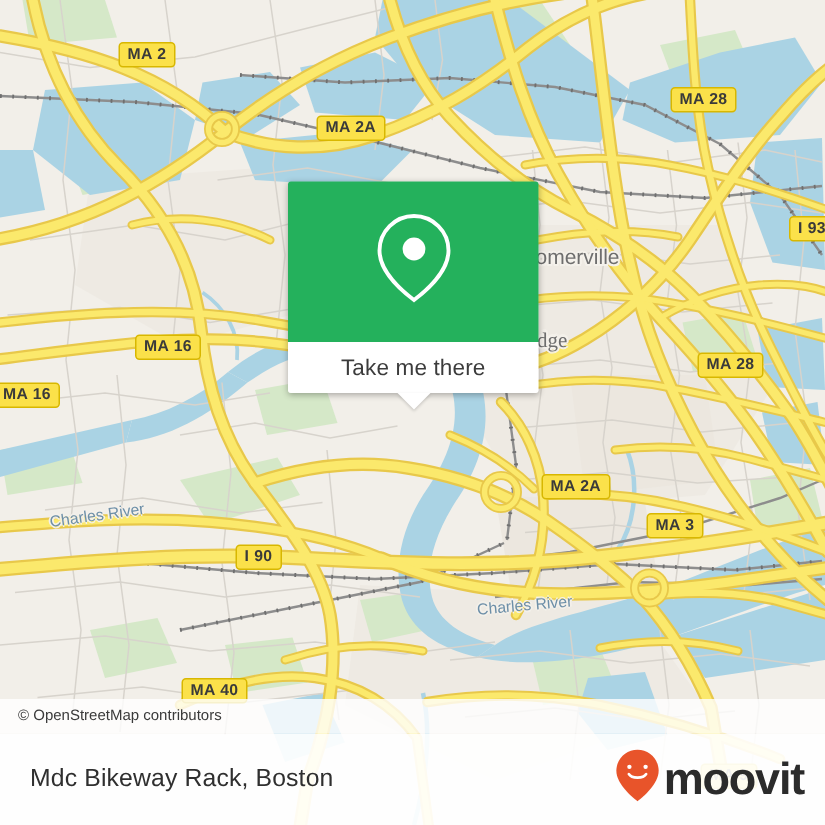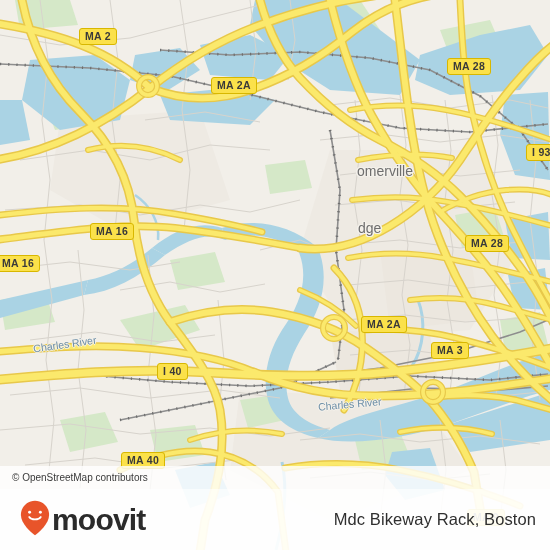--- a/index.html
+++ b/index.html
@@ -392,45 +392,59 @@
 
     <div class="shield" style="left:79px;  top:28px;">MA 2</div>
     <div class="shield" style="left:211px; top:77px;">MA 2A</div>
     <div class="shield" style="left:447px; top:58px;">MA 28</div>
     <div class="shield" style="left:498px; top:144px;margin-left:28px;">I 93</div>
     <div class="shield" style="left:90px;  top:223px;">MA 16</div>
     <div class="shield" style="left:-4px;  top:255px;">MA 16</div>
     <div class="shield" style="left:465px; top:235px;">MA 28</div>
     <div class="shield" style="left:361px; top:316px;">MA 2A</div>
     <div class="shield" style="left:431px; top:342px;">MA 3</div>
-    <div class="shield" style="left:157px; top:363px;">I 40</div>
+    <div class="shield" style="left:157px; top:363px;">I 90</div>
     <div class="shield" style="left:121px; top:452px;">MA 40</div>
     <div class="shield" style="left:467px; top:464px;margin-top:45px;">MA 9</div>
 
     <div class="place-label" style="left:357px; top:119px;margin-top:44px;">omerville</div>
-    <div class="place-label" style="left:358px; top:220px;">dge</div>
+    <div class="place-label" style="left:358px; top:220px;font-family:Liberation Serif, serif;">dge</div>
 
     <div class="river-label" style="left:33px;  top:338px; transform:rotate(-8deg);">Charles River</div>
     <div class="river-label" style="left:318px; top:398px; transform:rotate(-5deg);">Charles River</div>
   </div>
 
+  <div id="popup-card">
+    <div id="popup-head">
+      <span>
+        <svg width="52" height="62" viewBox="0 0 52 62" xmlns="http://www.w3.org/2000/svg">
+          <path d="M26 3 C13.3 3 3 13.3 3 26 C3 40 18 53 26 59 C34 53 49 40 49 26 C49 13.3 38.7 3 26 3 Z" fill="none" stroke="#ffffff" stroke-width="2.6"></path>
+          <circle cx="26" cy="25" r="7.6" fill="#ffffff"></circle>
+        </svg>
+      </span>
+    </div>
+    <div id="popup-foot">
+      <span id="popup-cta">Take me there</span>
+      <div id="popup-tail"></div>
+    </div>
+  </div>
 
   <div id="attribution">
     <span id="attribution-text">© OpenStreetMap contributors</span>
   </div>
 
   <div id="bottom-bar">
+    <span id="place-title">Mdc Bikeway Rack, Boston</span>
     <span id="brand">
       <span>
         <svg width="30" height="36" viewBox="0 0 30 36" xmlns="http://www.w3.org/2000/svg">
           <path d="M15 0.8 C7.2 0.8 0.9 7.1 0.9 14.9 C0.9 23.6 11.3 32.5 15 35.2
                    C18.7 32.5 29.1 23.6 29.1 14.9 C29.1 7.1 22.8 0.8 15 0.8 Z" fill="#e8542a"></path>
           <circle cx="9.6" cy="12.2" r="1.45" fill="#ffffff"></circle>
           <circle cx="20.4" cy="12.2" r="1.45" fill="#ffffff"></circle>
           <path d="M9.2 17.0 C11.1 20.2 18.9 20.2 20.8 17.0" fill="none" stroke="#ffffff" stroke-width="1.7" stroke-linecap="round"></path>
         </svg>
       </span>
       <span id="brand-wordmark">moovit</span>
     </span>
-    <span id="place-title">Mdc Bikeway Rack, Boston</span>
   </div>
 
 </div>
 
 </body></html>

